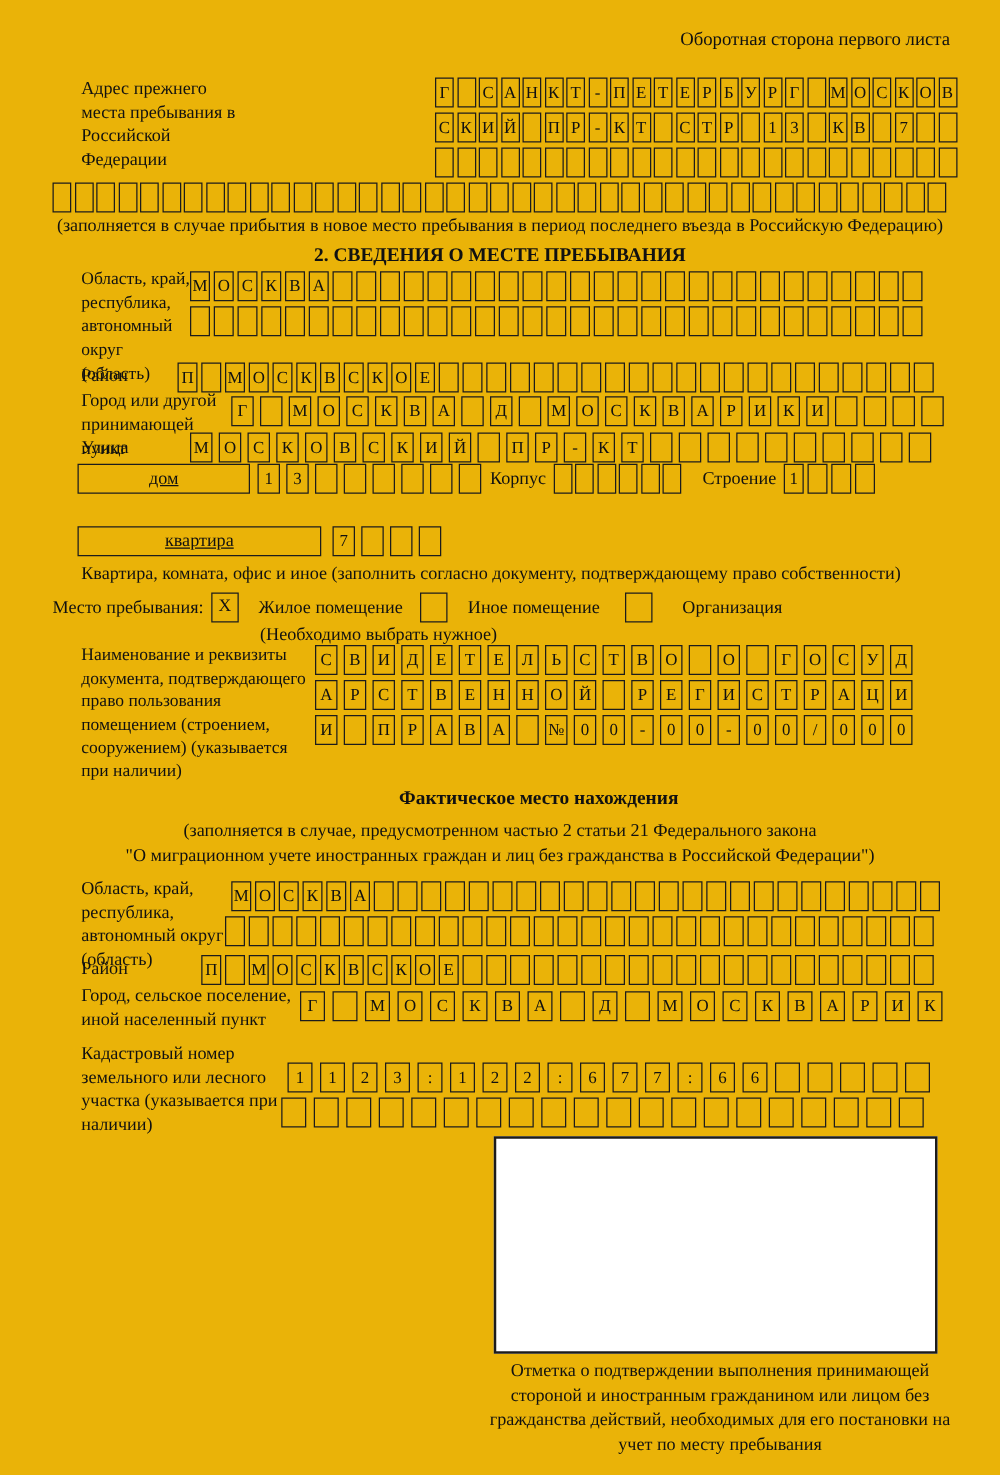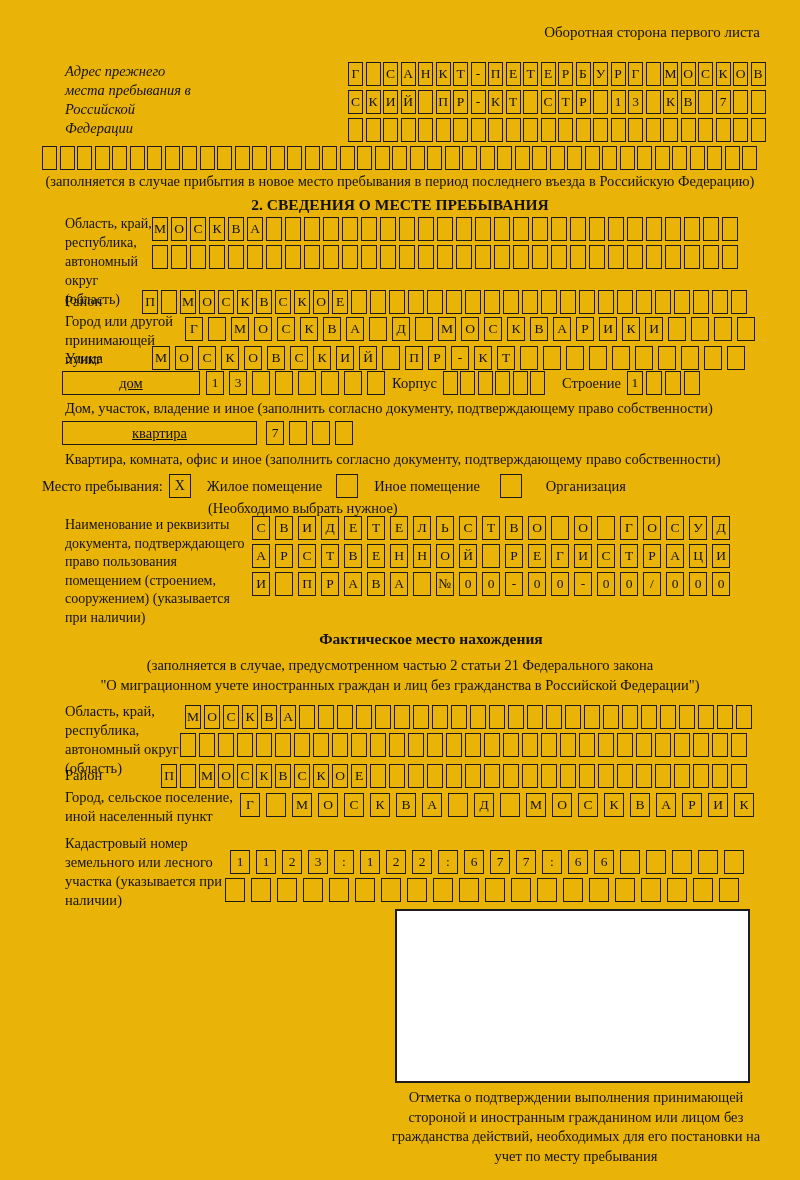--- a/index.html
+++ b/index.html
@@ -25,21 +25,21 @@
   .stamp{box-sizing:border-box;border:2px solid #1c1c1c;background:#fff;}
   .caption{font-size:14.5px;line-height:19.5px;text-align:center;}
 </style>
 </head>
 <body>
 
 <div class="page">
 
   <div class="abs hdr" style="top:24px;left:0;">Оборотная сторона первого листа</div>
 
-  <div class="abs label" style="top:62px;left:65px;width:128px;font-style:italic;">Адрес прежнего места пребывания в Российской Федерации</div>
+  <div class="abs label" style="top:62px;left:65px;width:128px;">Адрес прежнего места пребывания в Российской Федерации</div>
   <div class="abs cells" style="top:62px;left:348px;">
       <span class="cell">Г</span>
       <span class="cell"></span>
       <span class="cell">С</span>
       <span class="cell">А</span>
       <span class="cell">Н</span>
       <span class="cell">К</span>
       <span class="cell">Т</span>
       <span class="cell">-</span>
       <span class="cell">П</span>
@@ -343,21 +343,20 @@
         <span class="cell"></span>
       </div>
     <div class="label" style="margin:0 6px 0 14px;">Строение</div>
     <div class="cells md">
         <span class="cell">1</span>
         <span class="cell"></span>
         <span class="cell"></span>
         <span class="cell"></span>
       </div>
   </div>
-  <div class="abs label" style="top:399px;left:65px;">Дом, участок, владение и иное (заполнить согласно документу, подтверждающему право собственности)</div>
 
   <div class="abs inline" style="top:421px;left:62px;">
     <div class="bigbox" style="width:195px;margin-right:9px;">квартира</div>
     <div class="cells lg">
         <span class="cell">7</span>
         <span class="cell"></span>
         <span class="cell"></span>
         <span class="cell"></span>
       </div>
   </div>

